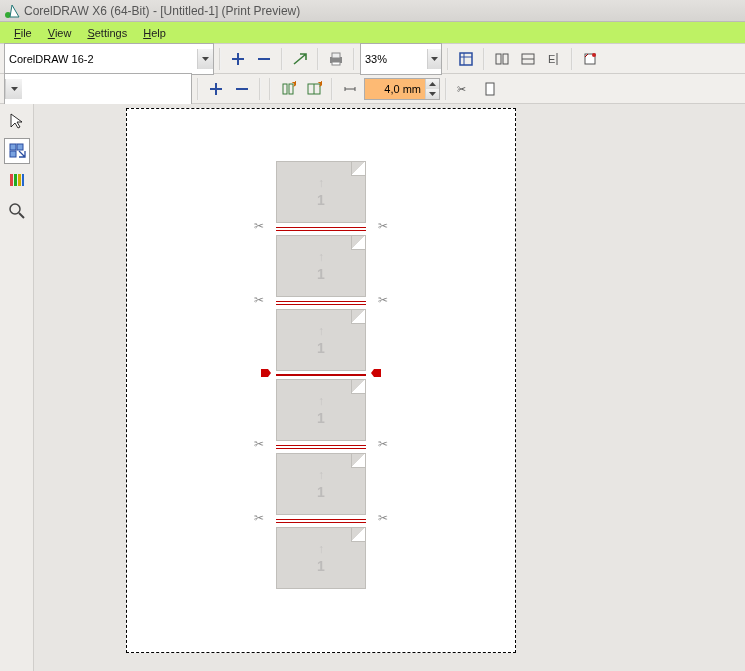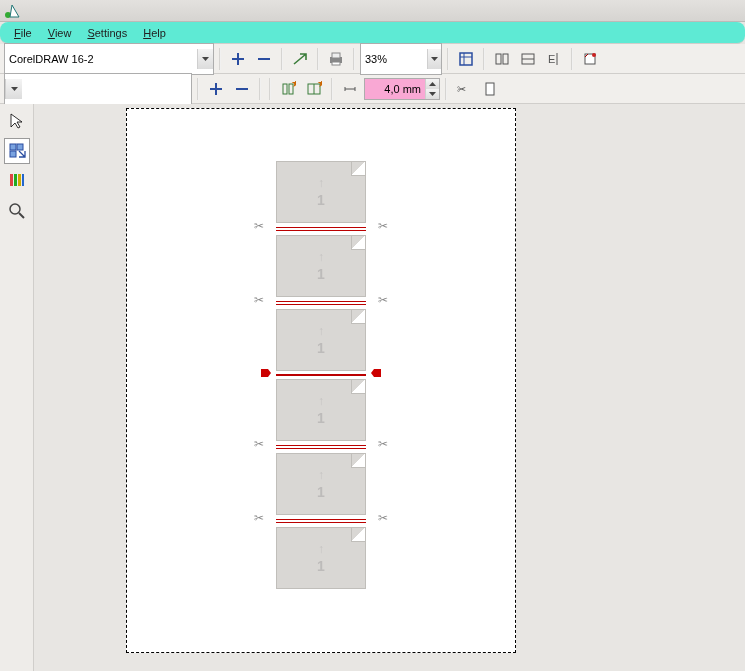--- a/index.html
+++ b/index.html
@@ -3,21 +3,21 @@
 <meta charset="utf-8">
 <style>
 * { margin: 0; padding: 0; box-sizing: border-box; font-family: "Tahoma", "Segoe UI", sans-serif; font-size: 11px; }
 body { background: #e8e6e3; width: 745px; height: 671px; overflow: hidden; user-select: none; }
 
 .titlebar { height: 22px; background: linear-gradient(#e3e1de,#d6d4d1); display: flex; align-items: center; padding: 0 4px; border-bottom: 1px solid #bcbab8; }
 .titlebar .icon { width: 16px; height: 16px; margin-right: 4px; position: relative; }
 .titlebar .icon svg { display:block; }
 .titlebar .title { color: #555; font-size: 12px; }
 
-.menubar { height: 22px; background: #5eead4; display: flex; align-items: center; padding: 0 6px; border-bottom: 1px solid #d0cecb; border-radius: 8px; }
+.menubar { height: 22px; background: #bef264; display: flex; align-items: center; padding: 0 6px; border-bottom: 1px solid #d0cecb; }
 .menubar .item { padding: 2px 8px; color: #222; cursor: default; }
 .menubar .item .ul { text-decoration: underline; }
 
 .toolbar { height: 30px; background: #f1efec; display: flex; align-items: center; padding: 2px 4px; gap: 2px; border-bottom: 1px solid #d0cecb; }
 .combo { display: inline-flex; align-items: center; background: #fff; border: 1px solid #adadad; height: 32px; }
 .combo input { border: 0; outline: 0; padding: 2px 4px; background: transparent; width: 100%; }
 .combo .arrow { width: 17px; height: 20px; background: linear-gradient(#f4f4f4,#dcdcdc); border-left: 1px solid #cfcfcf; display:flex; align-items:center; justify-content:center; }
 .combo .arrow svg { display:block; }
 
 .btn { width: 24px; height: 24px; display: inline-flex; align-items:center; justify-content:center; border: 1px solid transparent; border-radius: 2px; cursor: default; }
@@ -40,36 +40,37 @@
 .scissor { position:absolute; top:-4px; font-size:12px; color:#888; }
 .scissor.l { left:-22px; }
 .scissor.r { right:-22px; }
 .fold-row { position:relative; height:8px; display:flex; align-items:center; justify-content:center; }
 .fold-line { width:145px; height:2px; background:#b00; }
 .fold-tag { position:absolute; top:-4px; width:10px; height:8px; }
 .fold-tag svg path{ fill:#c00; }
 .fold-tag.l { left:-15px; }
 .fold-tag.r { right:-15px; }
 
-.spin-input { display:inline-flex; align-items:center; background:#f9a8d4; border:1px solid #adadad; height:22px; }
+.spin-input { display:inline-flex; align-items:center; background:#fdba74; border:1px solid #adadad; height:22px; }
 .spin-input input{ border:0; outline:0; width:60px; padding:2px 4px; text-align:right; background:transparent; }
 .spin-input .spinbtns{ display:flex; flex-direction:column; width:14px; border-left:1px solid #cfcfcf; }
 .spin-input .spinbtns div{ height:10px; display:flex; align-items:center; justify-content:center; background:linear-gradient(#f4f4f4,#dcdcdc); }
 .arrow-svg { width:7px; height:4px; }
 </style>
 </head>
 <body>
 
 <div class="titlebar">
   <span class="icon">
     <svg width="16" height="16">
         <circle cx="4" cy="12" r="3" fill="#3a3"></circle>
         <path d="M8 2 L15 14 L6 14 Z" fill="#fff" stroke="#277" stroke-width="1"></path>
       </svg>
   </span>
+  <span class="title">CorelDRAW X6 (64-Bit) - [Untitled-1] (Print Preview)</span>
 </div>
 
 <div class="menubar">
   <div class="item"><span class="ul">F</span><span>ile</span></div>
   <div class="item"><span class="ul">V</span>iew</div>
   <div class="item"><span class="ul">S</span>ettings</div>
   <div class="item"><span class="ul">H</span>elp</div>
 </div>
 
 <div class="toolbar">

